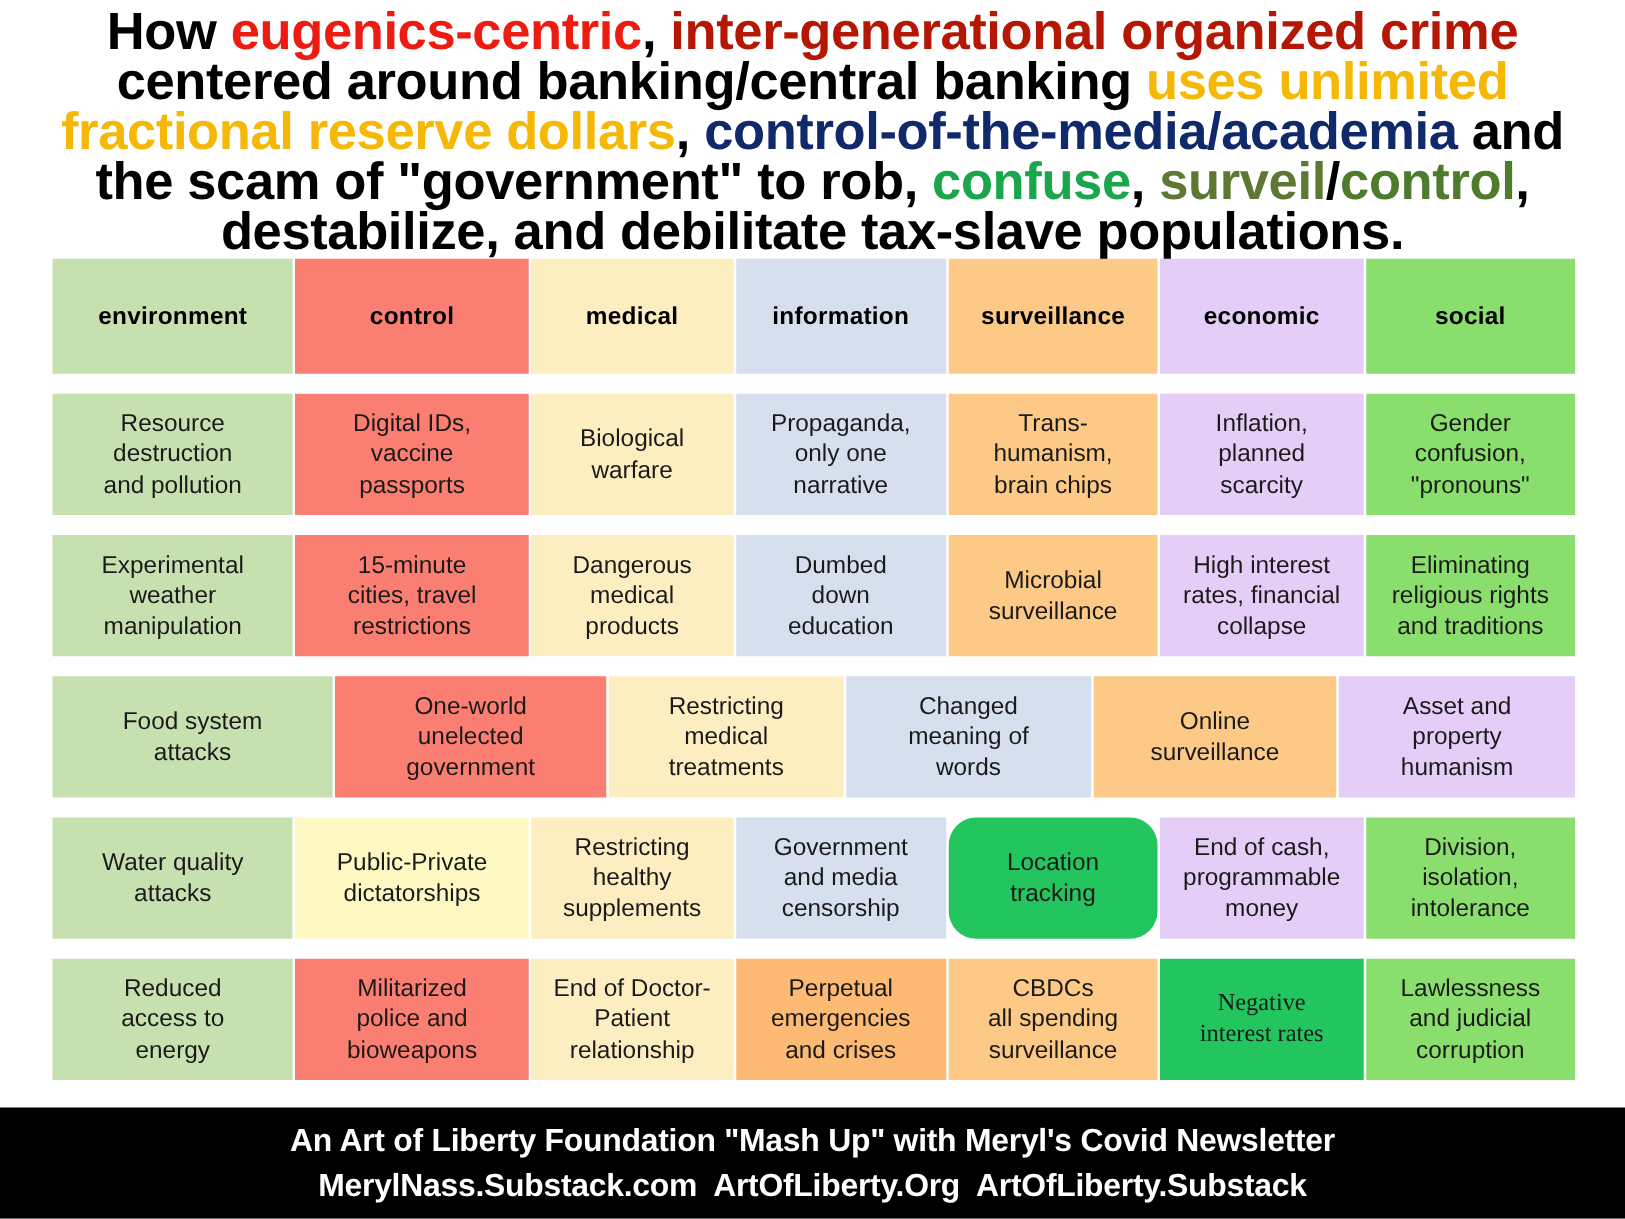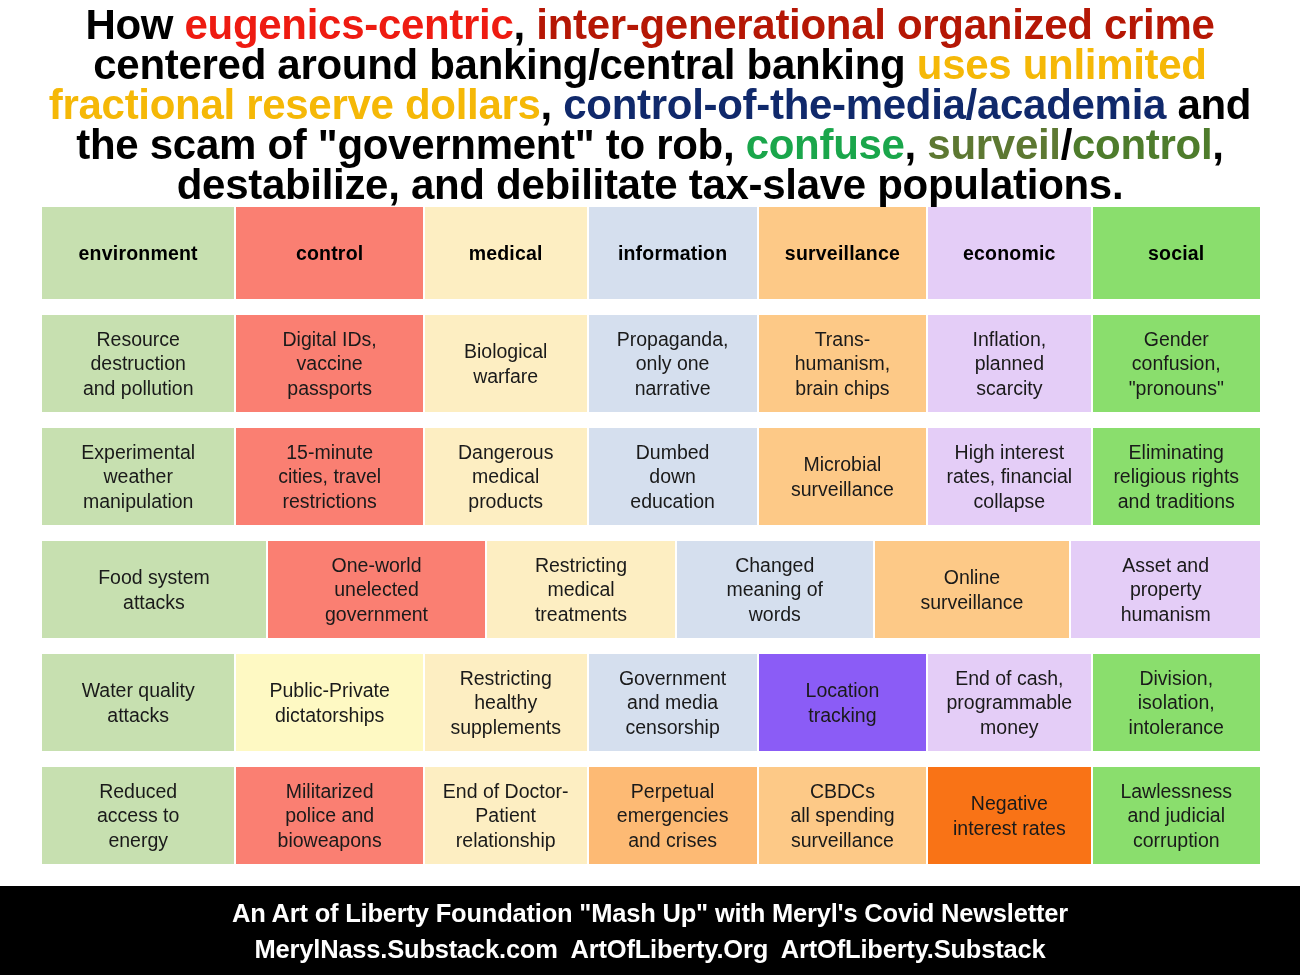--- a/index.html
+++ b/index.html
@@ -193,21 +193,21 @@
           <div class="cell col0" style="background: rgb(199, 224, 176);">Water quality
 attacks</div>
           <div class="cell col1" style="background: #fef9c3;">Public-Private
 dictatorships</div>
           <div class="cell col2" style="background: rgb(253, 238, 194);">Restricting
 healthy
 supplements</div>
           <div class="cell col3" style="background: rgb(213, 223, 238);">Government
 and media
 censorship</div>
-          <div class="cell col4" style="background: #8b5cf6;">Location
+          <div class="cell col4" style="background: #22c55e; border-radius: 22px;">Location
 tracking</div>
           <div class="cell col5" style="background: rgb(228, 205, 247);">End of cash,
 programmable
 money</div>
           <div class="cell col6" style="background: rgb(138, 222, 109);">Division,
 isolation,
 intolerance</div>
         </div>
         <div class="row data-row">
           <div class="cell col0" style="background: rgb(199, 224, 176);">Reduced
@@ -218,21 +218,21 @@
 bioweapons</div>
           <div class="cell col2" style="background: rgb(253, 238, 194);">End of Doctor-
 Patient
 relationship</div>
           <div class="cell col3" style="background: #fdba74;">Perpetual
 emergencies
 and crises</div>
           <div class="cell col4" style="background: rgb(253, 201, 135);">CBDCs
 all spending
 surveillance</div>
-          <div class="cell col5" style="background: #f97316;">Negative
+          <div class="cell col5" style="background: #22c55e; font-family: Liberation Serif, serif;">Negative
 interest rates</div>
           <div class="cell col6" style="background: rgb(138, 222, 109);">Lawlessness
 and judicial
 corruption</div>
         </div>
       </div>
   </div>
 
   <div id="footer">
     <div class="footer-line">An Art of Liberty Foundation "Mash Up" with Meryl's Covid Newsletter</div>

